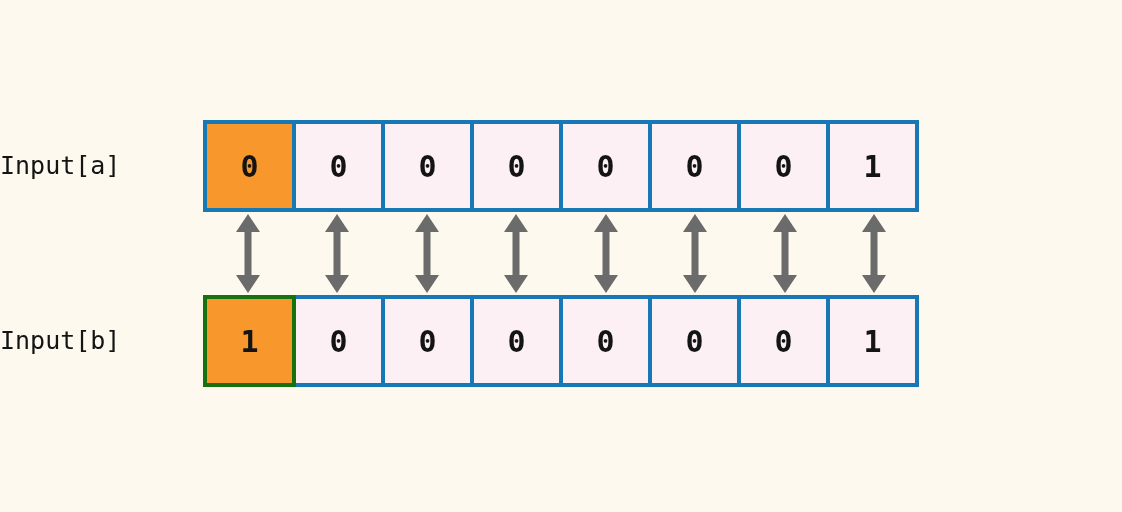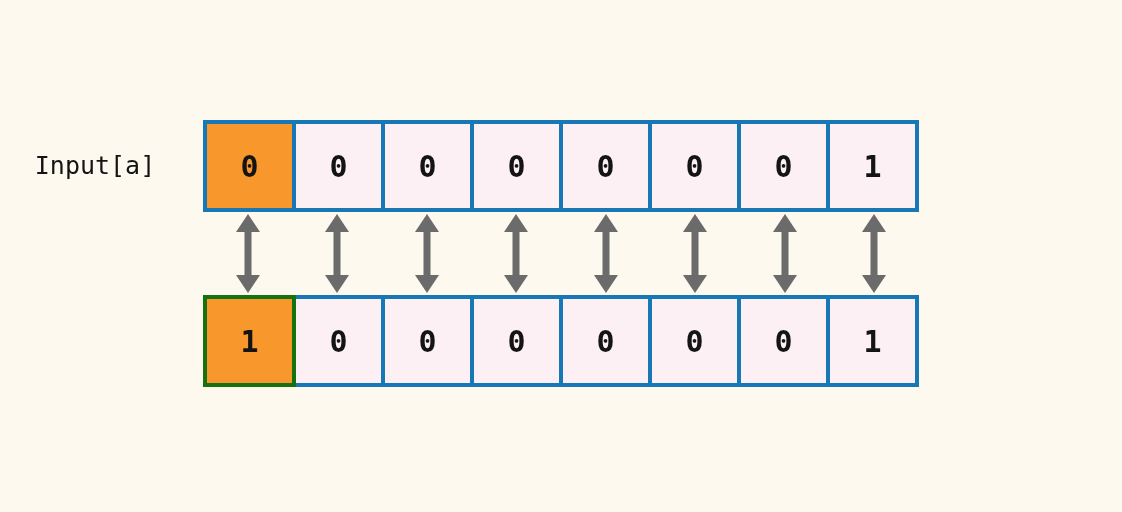--- a/index.html
+++ b/index.html
@@ -21,21 +21,21 @@
   }
   .canvas {
     position: absolute;
     width: 1122px;
     height: 512px;
     left: 0; top: 0;
   }
   .row-label {
     position: absolute;
     width: 190px;
-    text-align: center;
+    text-align: left;
     font-size: 25px;
     color: var(--text);
     letter-spacing: 0px;
     line-height: 92px;
     height: 92px;
     left: 0;
   }
   .label-a { top: 120px; }
   .label-b { top: 295px; }
   .bit-row {
@@ -159,20 +159,21 @@
         <div class="stem"></div>
         <div class="head-down"></div>
       </div>
       <div class="double-arrow" style="left: 861.25px;">
         <div class="head-up"></div>
         <div class="stem"></div>
         <div class="head-down"></div>
       </div>
     </div>
 
+  <div class="row-label label-b">Input[b]</div>
 
   <div class="bit-row row-b">
       <div class="bit-cell highlight border-green">1</div>
       <div class="bit-cell">0</div>
       <div class="bit-cell">0</div>
       <div class="bit-cell">0</div>
       <div class="bit-cell">0</div>
       <div class="bit-cell">0</div>
       <div class="bit-cell">0</div>
       <div class="bit-cell">1</div>

